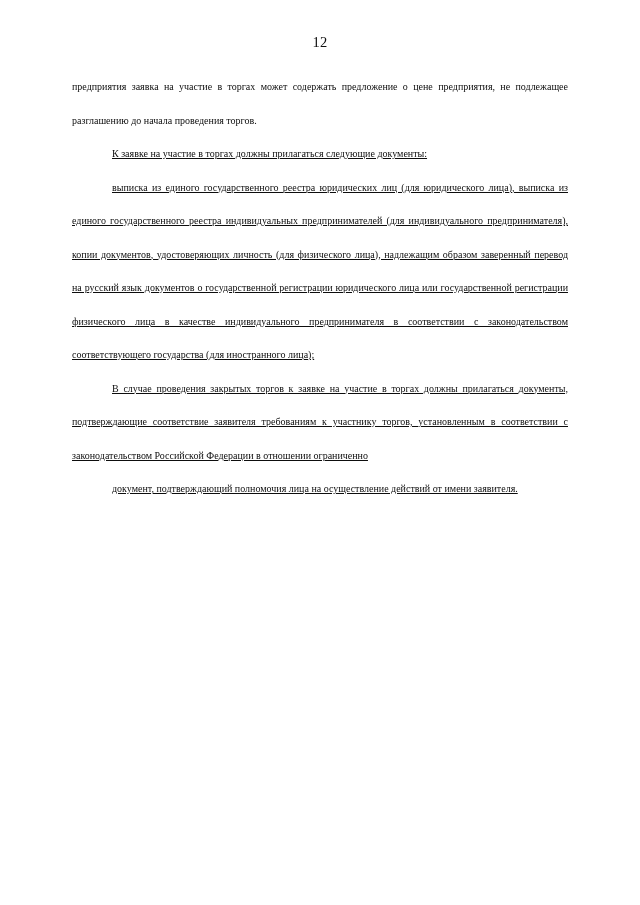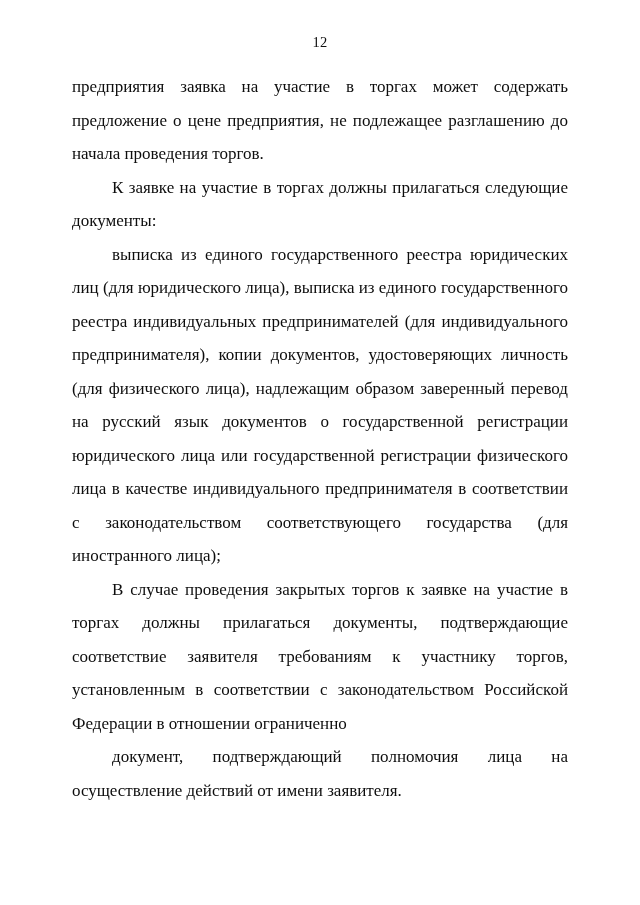--- a/index.html
+++ b/index.html
@@ -31,29 +31,30 @@
     letter-spacing: 0.2px;
   }
   .body-area {
     position: absolute;
     top: 70px;
     left: 72px;
     width: 496px;
   }
   p.para {
     margin: 0 0 0 0;
-    font-size: 17px;
+    font-size: 10px;
     line-height: 33.5px;
     text-align: justify;
     text-justify: inter-word;
     text-indent: 0;
     hyphens: none;
   }
   p.para.indent {
     text-indent: 40px;
+    text-decoration: underline;
   }
   
 </style>
 </head>
 <body>
 
 <div class="page">
 
   <div class="page-number">12</div>
 

